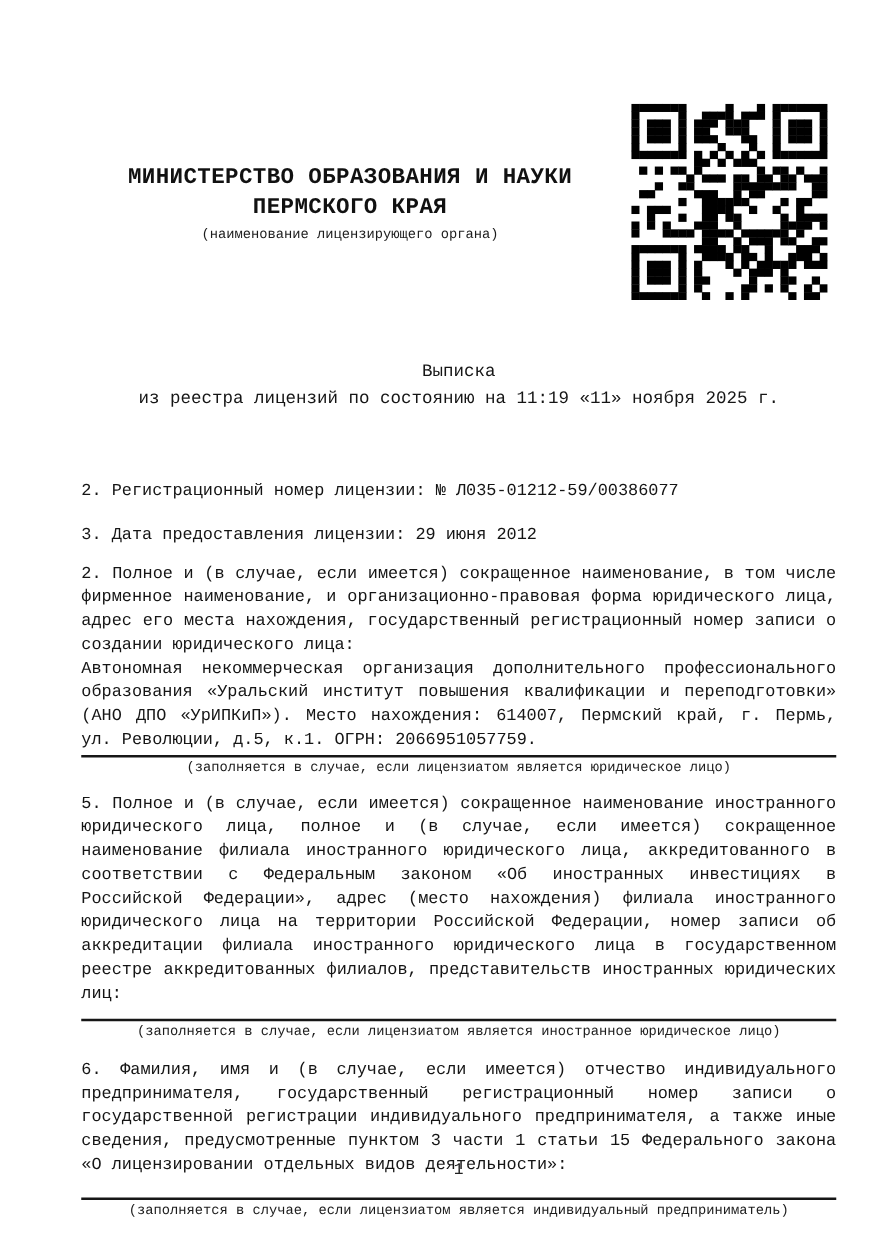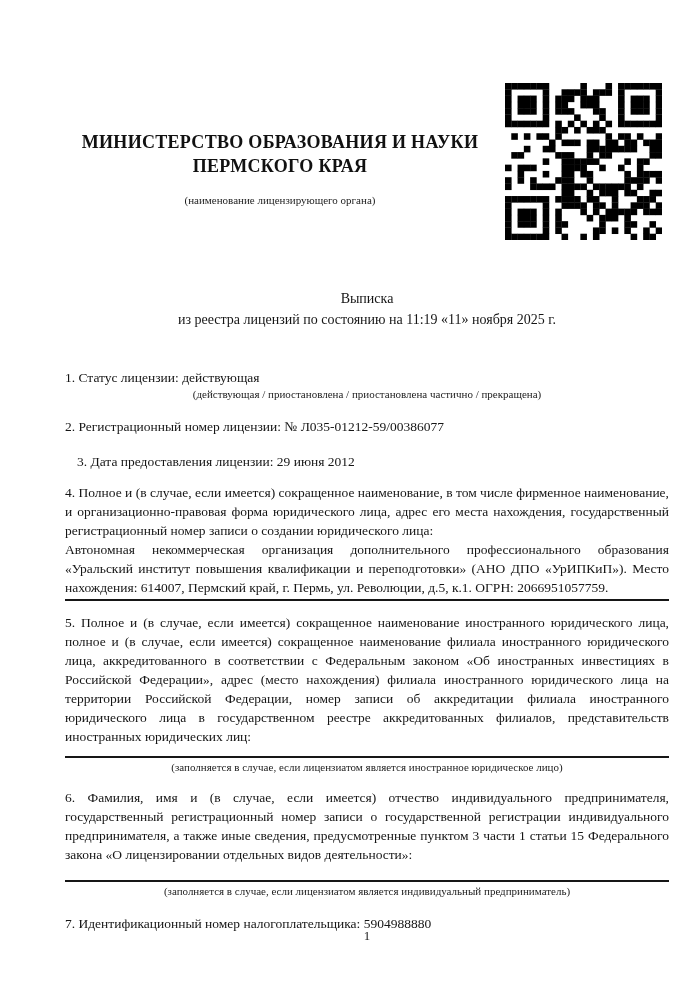--- a/index.html
+++ b/index.html
@@ -6,21 +6,21 @@
     margin: 0;
     padding: 0;
     background: #ffffff;
   }
   .page {
     position: relative;
     width: 700px;
     height: 989px;
     background: #ffffff;
     overflow: hidden;
-    font-family: Liberation Serif, serif;
+    font-family: Liberation Mono, monospace;
     color: #151515;
   }
 
   
   .ministry-block {
     position: absolute;
     left: 65px;
     top: 130px;
     width: 430px;
     text-align: center;
@@ -28,21 +28,21 @@
   .ministry-line {
     font-size: 18px;
     font-weight: bold;
     line-height: 24px;
     letter-spacing: 0.3px;
     color: #111;
   }
   .ministry-caption {
     font-size: 11px;
     line-height: 14px;
-    margin-top: 15px;
+    margin-top: 3px;
     color: #1c1c1c;
   }
 
   .qr-box {
     position: absolute;
     left: 505px;
     top: 83px;
     width: 157px;
     height: 157px;
   }
@@ -79,21 +79,21 @@
     line-height: 14px;
     text-align: center;
     color: #1c1c1c;
   }
   .fill-rule {
     border-top: 2px solid #161616;
     height: 0;
     margin-top: 2px;
   }
   .sec-2 { margin-top: 16px; }
-  .sec-3 { margin-top: 16px; margin-left: 12px; }
+  .sec-3 { margin-top: 16px; }
   .sec-4 { margin-top: 12px; }
   .sec-5 { margin-top: 12px; }
   .sec-5 .fill-rule { margin-top: 10px; }
   .sec-6 { margin-top: 14px; }
   .sec-6 .fill-rule { margin-top: 16px; }
   .sec-7 { margin-top: 16px; }
   .caption { margin-top: 2px; }
 
   .page-number {
     position: absolute;
@@ -435,33 +435,30 @@
       </svg>
     </div>
 
   <div class="doc-title-block">
     <div>Выписка</div>
     <div>из реестра лицензий по состоянию на 11:19 «11» ноября 2025 г.</div>
   </div>
 
   <div class="content">
 
-    <div class="sec-1">
-      <div class="field-line">1. Статус лицензии: действующая</div>
-      <div class="note">(действующая / приостановлена / приостановлена частично / прекращена)</div>
-    </div>
 
     <div class="sec-2 field-line">2. Регистрационный номер лицензии: № Л035-01212-59/00386077</div>
 
     <div class="sec-3 field-line">3. Дата предоставления лицензии: 29 июня 2012</div>
 
     <div class="sec-4">
-      <div class="para">4. Полное и (в случае, если имеется) сокращенное наименование, в том числе фирменное наименование, и организационно-правовая форма юридического лица, адрес его места нахождения, государственный регистрационный номер записи о создании юридического лица:</div>
+      <div class="para">2. Полное и (в случае, если имеется) сокращенное наименование, в том числе фирменное наименование, и организационно-правовая форма юридического лица, адрес его места нахождения, государственный регистрационный номер записи о создании юридического лица:</div>
       <div class="para">Автономная некоммерческая организация дополнительного профессионального образования «Уральский институт повышения квалификации и переподготовки» (АНО ДПО «УрИПКиП»). Место нахождения: 614007, Пермский край, г. Пермь, ул. Революции, д.5, к.1. ОГРН: 2066951057759.</div>
       <div class="fill-rule"></div>
+      <div class="note caption">(заполняется в случае, если лицензиатом является юридическое лицо)</div>
     </div>
 
     <div class="sec-5">
       <div class="para">5. Полное и (в случае, если имеется) сокращенное наименование иностранного юридического лица, полное и (в случае, если имеется) сокращенное наименование филиала иностранного юридического лица, аккредитованного в соответствии с Федеральным законом «Об иностранных инвестициях в Российской Федерации», адрес (место нахождения) филиала иностранного юридического лица на территории Российской Федерации, номер записи об аккредитации филиала иностранного юридического лица в государственном реестре аккредитованных филиалов, представительств иностранных юридических лиц:</div>
       <div class="fill-rule"></div>
       <div class="note caption">(заполняется в случае, если лицензиатом является иностранное юридическое лицо)</div>
     </div>
 
     <div class="sec-6">
       <div class="para">6. Фамилия, имя и (в случае, если имеется) отчество индивидуального предпринимателя, государственный регистрационный номер записи о государственной регистрации индивидуального предпринимателя, а также иные сведения, предусмотренные пунктом 3 части 1 статьи 15 Федерального закона «О лицензировании отдельных видов деятельности»:</div>

